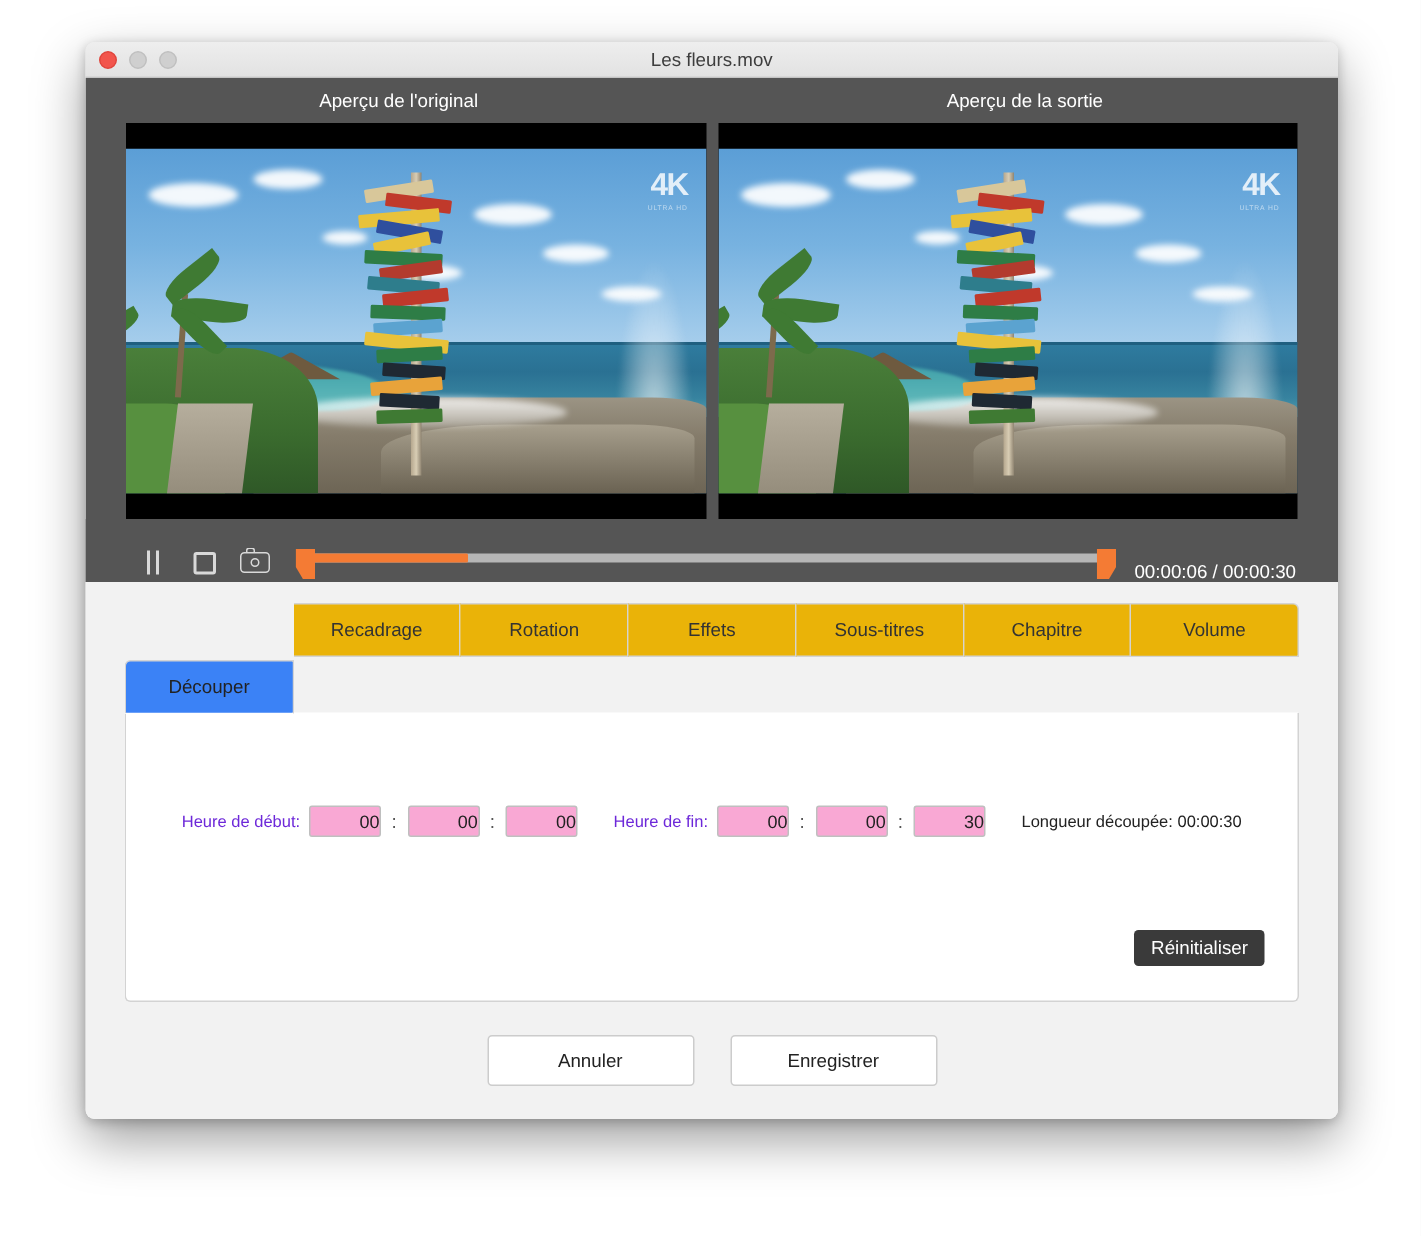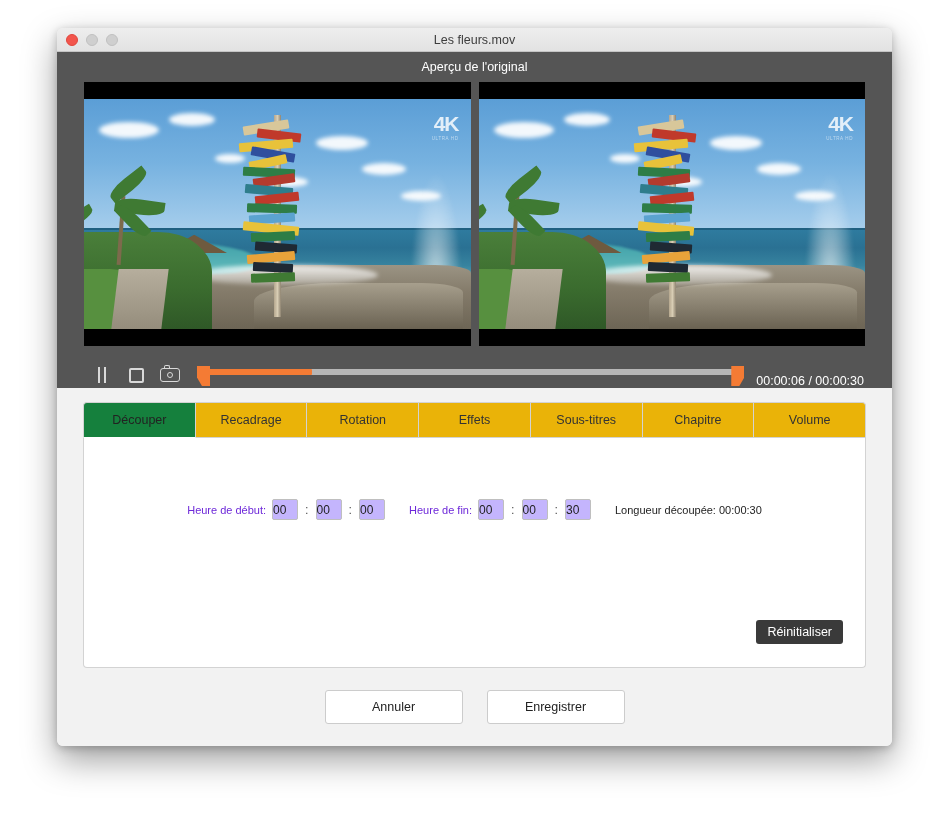--- a/index.html
+++ b/index.html
@@ -230,42 +230,43 @@
   .tab {
     flex: 1; height: 36px; line-height: 35px;
     text-align: center; font-size: 12.5px; color: #333333;
     background: #eab308;
     border: 1px solid #d3d3d3; border-left: none;
     cursor: pointer;
   }
   .tab:first-child { border-left: 1px solid #d3d3d3; border-radius: 4px 0 0 0; }
   .tab:last-child { border-radius: 0 4px 0 0; }
   .tab.active {
-    background: #15803d; border-bottom-color: #ffffff;
+    background: #3b82f6; border-bottom-color: #ffffff;
     color: #222222;
+    margin-top: 38px;
   }
   .tab-panel {
     flex: 1; background: #ffffff;
     border: 1px solid #d3d3d3; border-top: none;
     border-radius: 0 0 4px 4px;
     margin-top: -1px; position: relative;
     padding: 0;
   }
   .trim-row {
     display: flex; align-items: center; justify-content: center;
     gap: 24px; margin-top: 62px;
     font-size: 12.5px; color: #222222;
   }
   .field-group { display: flex; align-items: center; gap: 6px; }
   .field-label { font-size: 11px; color: #6d28d9; }
   .time-box {
-    width: 26px; height: 21px; line-height: 20px;
-    text-align: left; font-size: 12px; color: #222222;
+    width: 48px; height: 21px; line-height: 20px;
+    text-align: right; font-size: 12px; color: #222222;
     border: 1px solid #bfbfbf; border-radius: 2px;
-    background: #c4b5fd;
+    background: #f9a8d4;
   }
   .colon { font-size: 12.5px; color: #555; margin: 0 1px; }
   .length-text { font-size: 11px; color: #222222; }
   .reset-btn {
     position: absolute; right: 22px; bottom: 23px;
     background: #3a3a3a; color: #ffffff;
     font-size: 12.5px; padding: 5px 11px;
     border-radius: 3px; cursor: pointer;
   }
   .footer {
@@ -290,20 +291,21 @@
       <span class="light min"></span>
       <span class="light max"></span>
     </div>
     <div class="window-title">Les fleurs.mov</div>
   </div>
 
   <div class="media-region">
 
     <div class="preview-labels">
       <div class="preview-label">Aperçu de l'original</div>
+      <div class="preview-label">Aperçu de la sortie</div>
     </div>
 
     <div class="previews">
 
       <div class="video-frame">
         <div class="video-inner">
           <div class="sky"></div>
           <div class="cloud" style="left:4%;top:10%;width:60px;height:16px;"></div>
           <div class="cloud" style="left:22%;top:6%;width:46px;height:13px;"></div>
           <div class="cloud" style="left:60%;top:16%;width:52px;height:14px;"></div>

